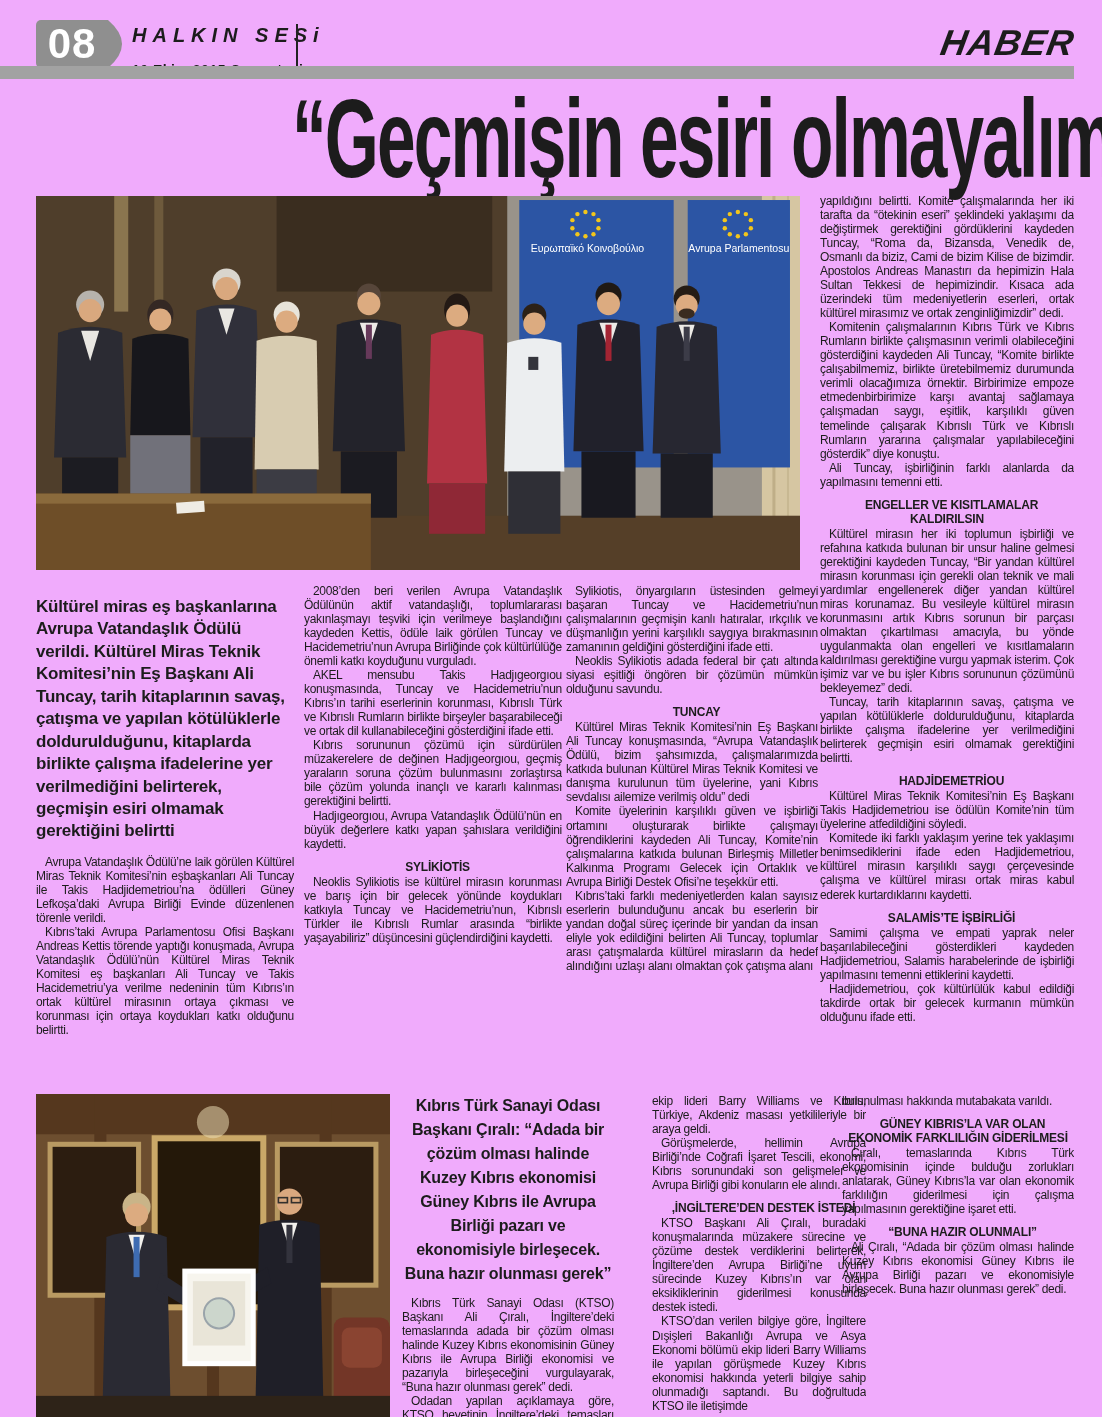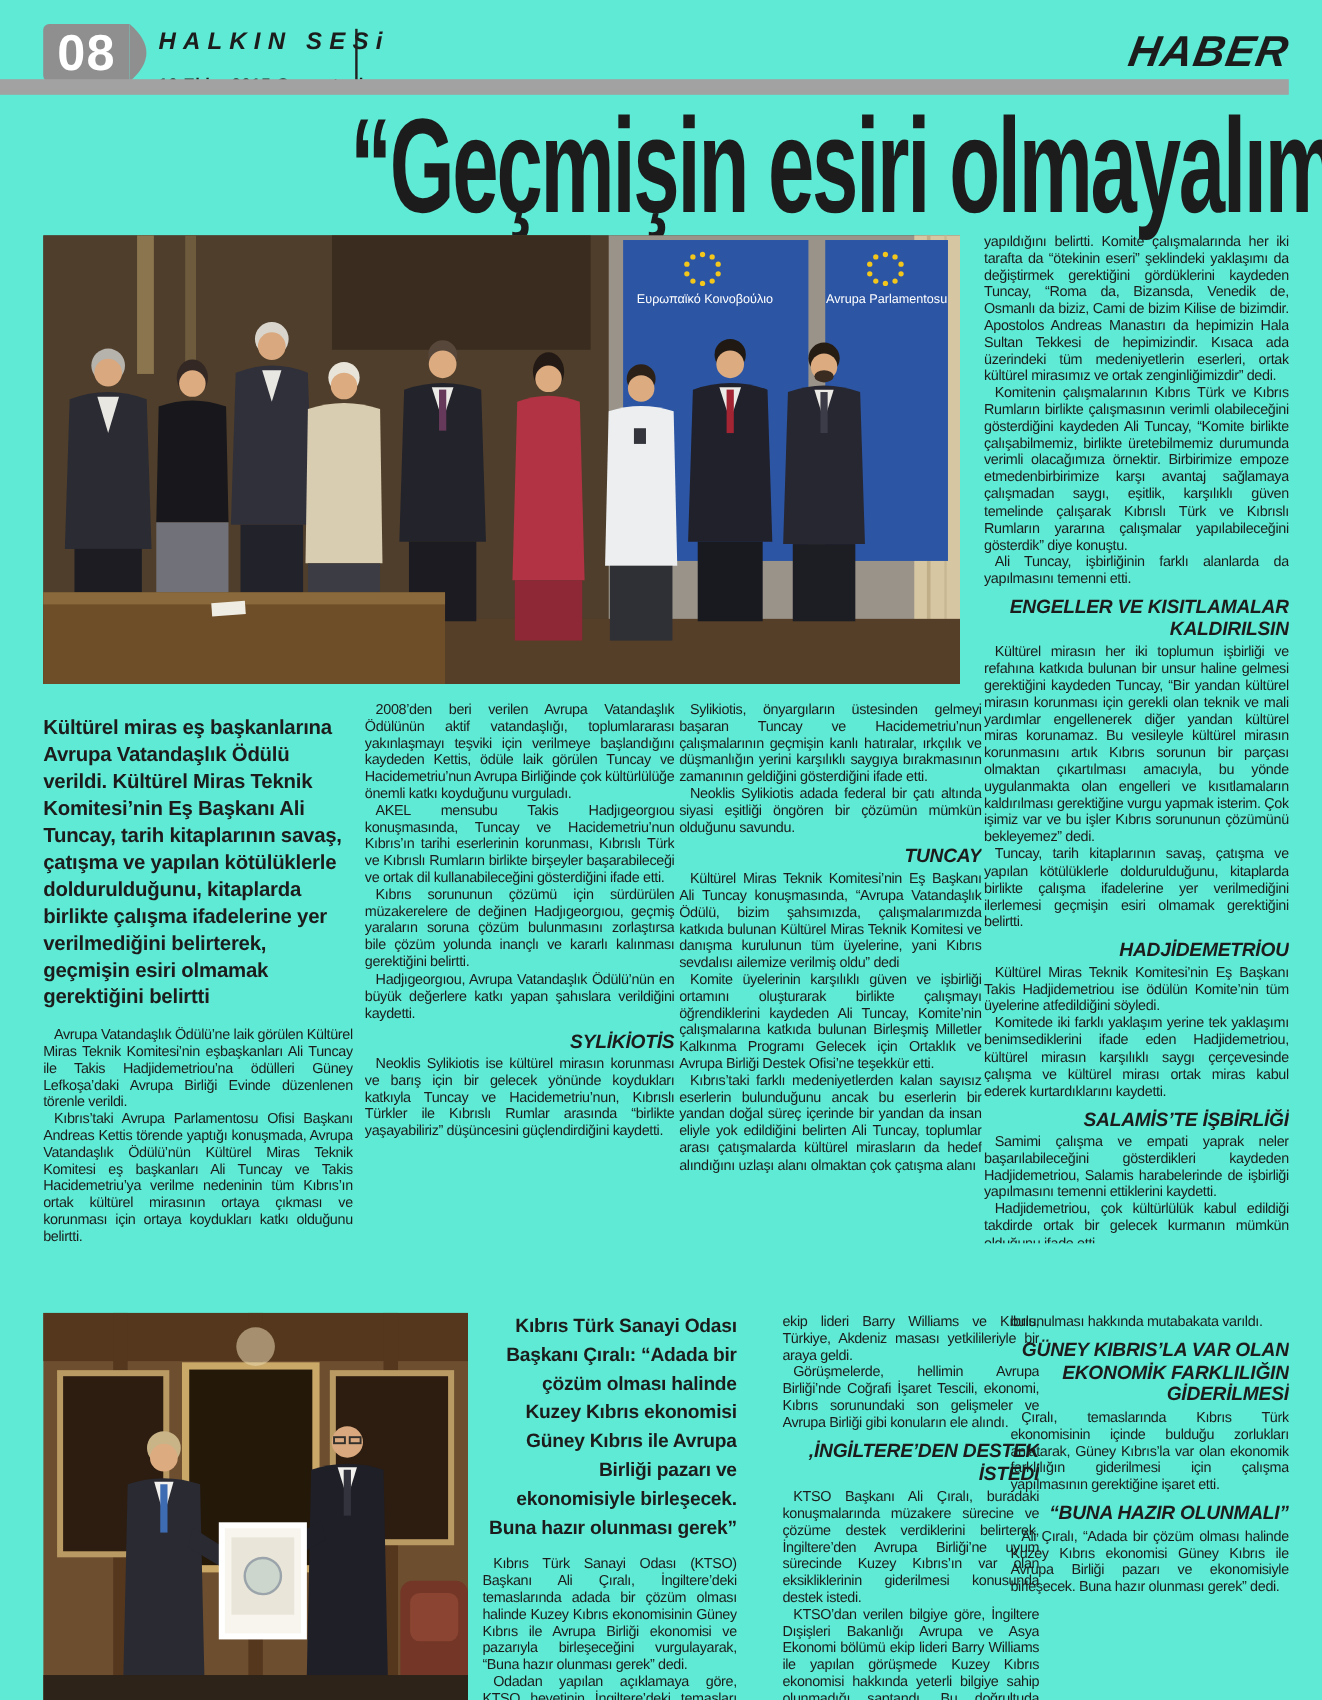--- a/index.html
+++ b/index.html
@@ -1,16 +1,16 @@
 <!DOCTYPE html>
 <html lang="tr"><head>
 <meta charset="utf-8">
 <style>
   html,body{margin:0;padding:0;background:#e8e8e8;}
-  .page{position:relative;width:1102px;height:1417px;background:#5eead4;overflow:hidden;
+  .page{position:relative;width:1102px;height:1417px;background:#f0abfc;overflow:hidden;
         font-family:"Liberation Sans",sans-serif;color:#1c1c1c;}
   
   .pagenum-box{position:absolute;left:36px;top:20px;width:72px;height:48px;background:#8f8f8f;
                border-radius:5px 0 0 5px;display:flex;align-items:center;justify-content:center;
                color:#fff;font-size:42px;font-weight:bold;letter-spacing:1px;}
   .pagenum-tail{position:absolute;left:108px;top:20px;}
   .masthead{position:absolute;left:132px;top:24px;width:170px;text-align:center;}
   .paper-name{font-size:20px;font-weight:bold;letter-spacing:6px;white-space:nowrap;font-style:italic;}
   .paper-date{font-size:14px;font-weight:bold;margin-top:15px;letter-spacing:0.5px;white-space:nowrap;}
   .header-divider{position:absolute;left:296px;top:24px;width:2px;height:44px;background:#222;}
@@ -26,31 +26,31 @@
                    font-weight:700;letter-spacing:-1px;transform:scaleX(0.76);transform-origin:50% 0;}
   
   .photo1{position:absolute;left:36px;top:196px;width:764px;height:328px;margin:0;}
   .photo2{position:absolute;left:36px;top:1094px;width:354px;height:323px;margin:0;}
   figure svg{display:block;}
   
   .col{position:absolute;overflow:hidden;font-size:12px;line-height:1.17;letter-spacing:-0.3px;
        text-align:justify;}
   .para{margin:0;text-indent:9px;}
   .para.ni{text-indent:0;}
-  .subhead{margin:9px 0 1px;font-size:16px;font-weight:bold;text-indent:9px;text-align:right;letter-spacing:-0.2px;font-style:italic;}
+  .subhead{margin:9px 0 1px;font-size:12px;font-weight:bold;text-indent:9px;text-align:center;letter-spacing:-0.2px;}
   .c1{left:36px;top:584px;width:258px;height:452px;}
   .c2{left:304px;top:584px;width:258px;height:452px;}
   .c3{left:566px;top:584px;width:252px;height:452px;}
   .c4{left:820px;top:194px;width:254px;height:842px;}
   .lede{font-weight:bold;font-size:17px;line-height:1.32;letter-spacing:-0.2px;text-align:left;
         margin:12px 0 12px 0;}
   .a2c1{left:402px;top:1094px;width:212px;height:323px;}
   .a2c2{left:652px;top:1094px;width:214px;height:323px;}
   .a2c3{left:842px;top:1094px;width:232px;height:323px;}
-  .lede2{font-weight:bold;font-size:16px;line-height:1.5;letter-spacing:-0.2px;text-align:right;
+  .lede2{font-weight:bold;font-size:16px;line-height:1.5;letter-spacing:-0.2px;text-align:center;
          margin:0 0 10px 0;}
 </style>
 </head>
 <body>
 
 <div class="page">
 
   <div class="pagenum-box">
     <span>08</span>
   </div>
@@ -215,21 +215,21 @@
       <p class="para">Kültürel Miras Teknik Komitesi’nin Eş Başkanı Ali Tuncay konuşmasında, “Avrupa Vatandaşlık Ödülü, bizim şahsımızda, çalışmalarımızda katkıda bulunan Kültürel Miras Teknik Komitesi ve danışma kurulunun tüm üyelerine, yani Kıbrıs sevdalısı ailemize verilmiş oldu” dedi</p>
       <p class="para">Komite üyelerinin karşılıklı güven ve işbirliği ortamını oluşturarak birlikte çalışmayı öğrendiklerini kaydeden Ali Tuncay, Komite’nin çalışmalarına katkıda bulunan Birleşmiş Milletler Kalkınma Programı Gelecek için Ortaklık ve Avrupa Birliği Destek Ofisi’ne teşekkür etti.</p>
       <p class="para">Kıbrıs’taki farklı medeniyetlerden kalan sayısız eserlerin bulunduğunu ancak bu eserlerin bir yandan doğal süreç içerinde bir yandan da insan eliyle yok edildiğini belirten Ali Tuncay, toplumlar arası çatışmalarda kültürel mirasların da hedef alındığını uzlaşı alanı olmaktan çok çatışma alanı</p>
     </section>
   <section class="col c4">
       <p class="para ni">yapıldığını belirtti. Komite çalışmalarında her iki tarafta da “ötekinin eseri” şeklindeki yaklaşımı da değiştirmek gerektiğini gördüklerini kaydeden Tuncay, “Roma da, Bizansda, Venedik de, Osmanlı da biziz, Cami de bizim Kilise de bizimdir. Apostolos Andreas Manastırı da hepimizin Hala Sultan Tekkesi de hepimizindir. Kısaca ada üzerindeki tüm medeniyetlerin eserleri, ortak kültürel mirasımız ve ortak zenginliğimizdir” dedi.</p>
       <p class="para">Komitenin çalışmalarının Kıbrıs Türk ve Kıbrıs Rumların birlikte çalışmasının verimli olabileceğini gösterdiğini kaydeden Ali Tuncay, “Komite birlikte çalışabilmemiz, birlikte üretebilmemiz durumunda verimli olacağımıza örnektir. Birbirimize empoze etmedenbirbirimize karşı avantaj sağlamaya çalışmadan saygı, eşitlik, karşılıklı güven temelinde çalışarak Kıbrıslı Türk ve Kıbrıslı Rumların yararına çalışmalar yapılabileceğini gösterdik” diye konuştu.</p>
       <p class="para">Ali Tuncay, işbirliğinin farklı alanlarda da yapılmasını temenni etti.</p>
       <h4 class="subhead">ENGELLER VE KISITLAMALAR KALDIRILSIN</h4>
       <p class="para">Kültürel mirasın her iki toplumun işbirliği ve refahına katkıda bulunan bir unsur haline gelmesi gerektiğini kaydeden Tuncay, “Bir yandan kültürel mirasın korunması için gerekli olan teknik ve mali yardımlar engellenerek diğer yandan kültürel miras korunamaz. Bu vesileyle kültürel mirasın korunmasını artık Kıbrıs sorunun bir parçası olmaktan çıkartılması amacıyla, bu yönde uygulanmakta olan engelleri ve kısıtlamaların kaldırılması gerektiğine vurgu yapmak isterim. Çok işimiz var ve bu işler Kıbrıs sorununun çözümünü bekleyemez” dedi.</p>
-      <p class="para">Tuncay, tarih kitaplarının savaş, çatışma ve yapılan kötülüklerle doldurulduğunu, kitaplarda birlikte çalışma ifadelerine yer verilmediğini ilerlemesi geçmişin esiri olmamak gerektiğini belirtti.</p>
+      <p class="para">Tuncay, tarih kitaplarının savaş, çatışma ve yapılan kötülüklerle doldurulduğunu, kitaplarda birlikte çalışma ifadelerine yer verilmediğini belirterek geçmişin esiri olmamak gerektiğini belirtti.</p>
       <h4 class="subhead">HADJİDEMETRİOU</h4>
       <p class="para">Kültürel Miras Teknik Komitesi’nin Eş Başkanı Takis Hadjidemetriou ise ödülün Komite’nin tüm üyelerine atfedildiğini söyledi.</p>
       <p class="para">Komitede iki farklı yaklaşım yerine tek yaklaşımı benimsediklerini ifade eden Hadjidemetriou, kültürel mirasın karşılıklı saygı çerçevesinde çalışma ve kültürel mirası ortak miras kabul ederek kurtardıklarını kaydetti.</p>
       <h4 class="subhead">SALAMİS’TE İŞBİRLİĞİ</h4>
       <p class="para">Samimi çalışma ve empati yaprak neler başarılabileceğini gösterdikleri kaydeden Hadjidemetriou, Salamis harabelerinde de işbirliği yapılmasını temenni ettiklerini kaydetti.</p>
       <p class="para">Hadjidemetriou, çok kültürlülük kabul edildiği takdirde ortak bir gelecek kurmanın mümkün olduğunu ifade etti.</p>
     </section>
 
 
   <figure class="photo2">

